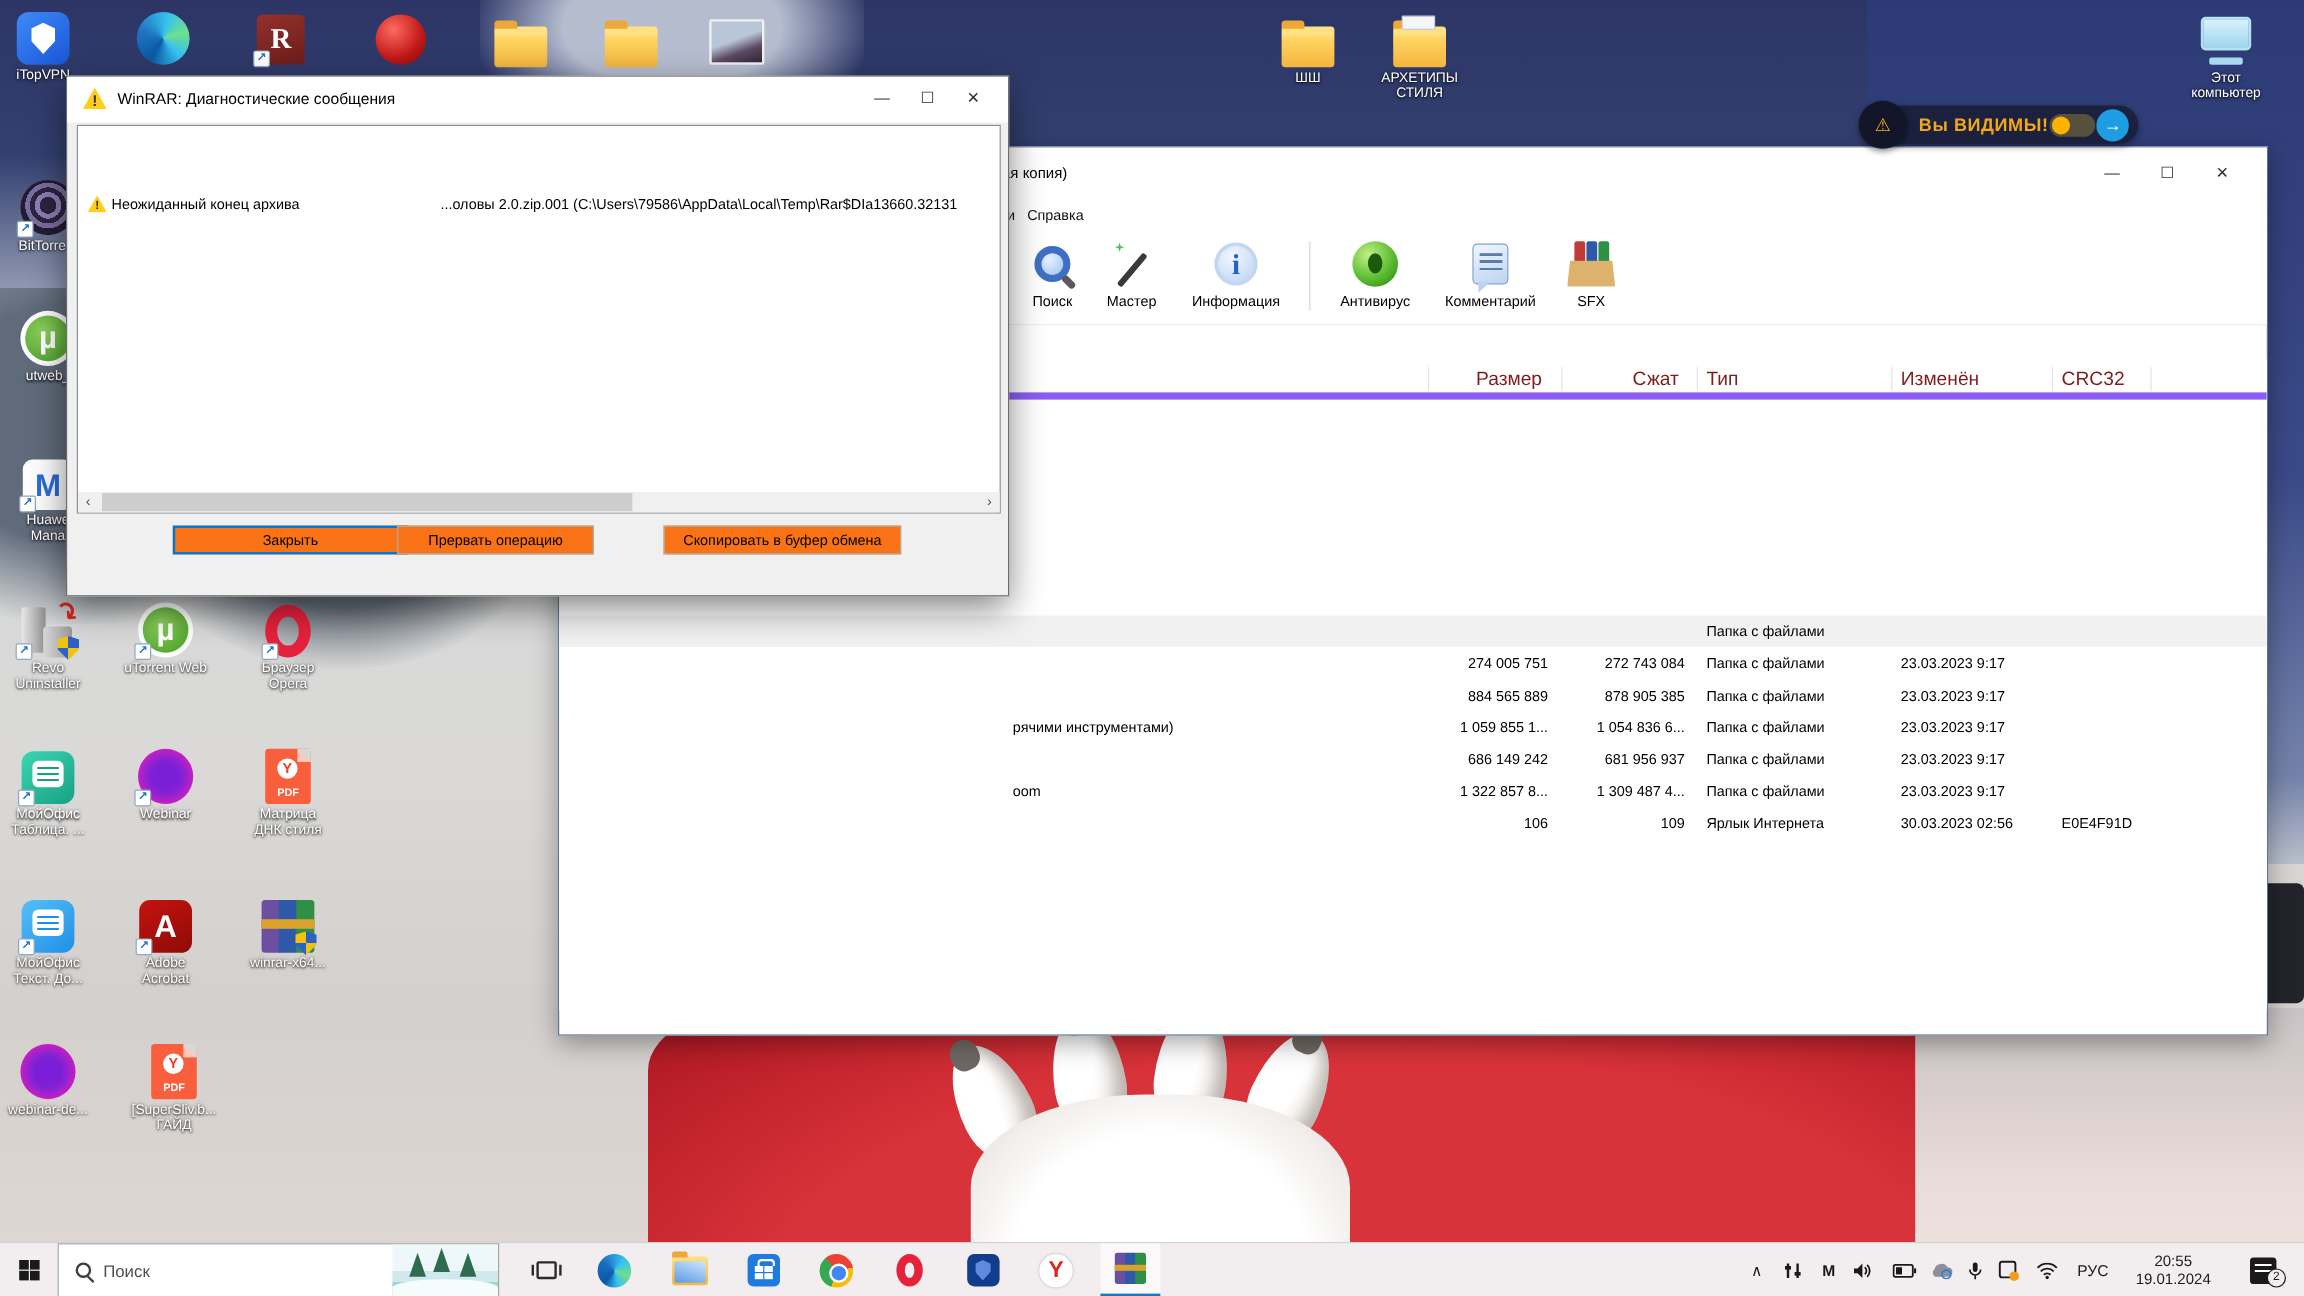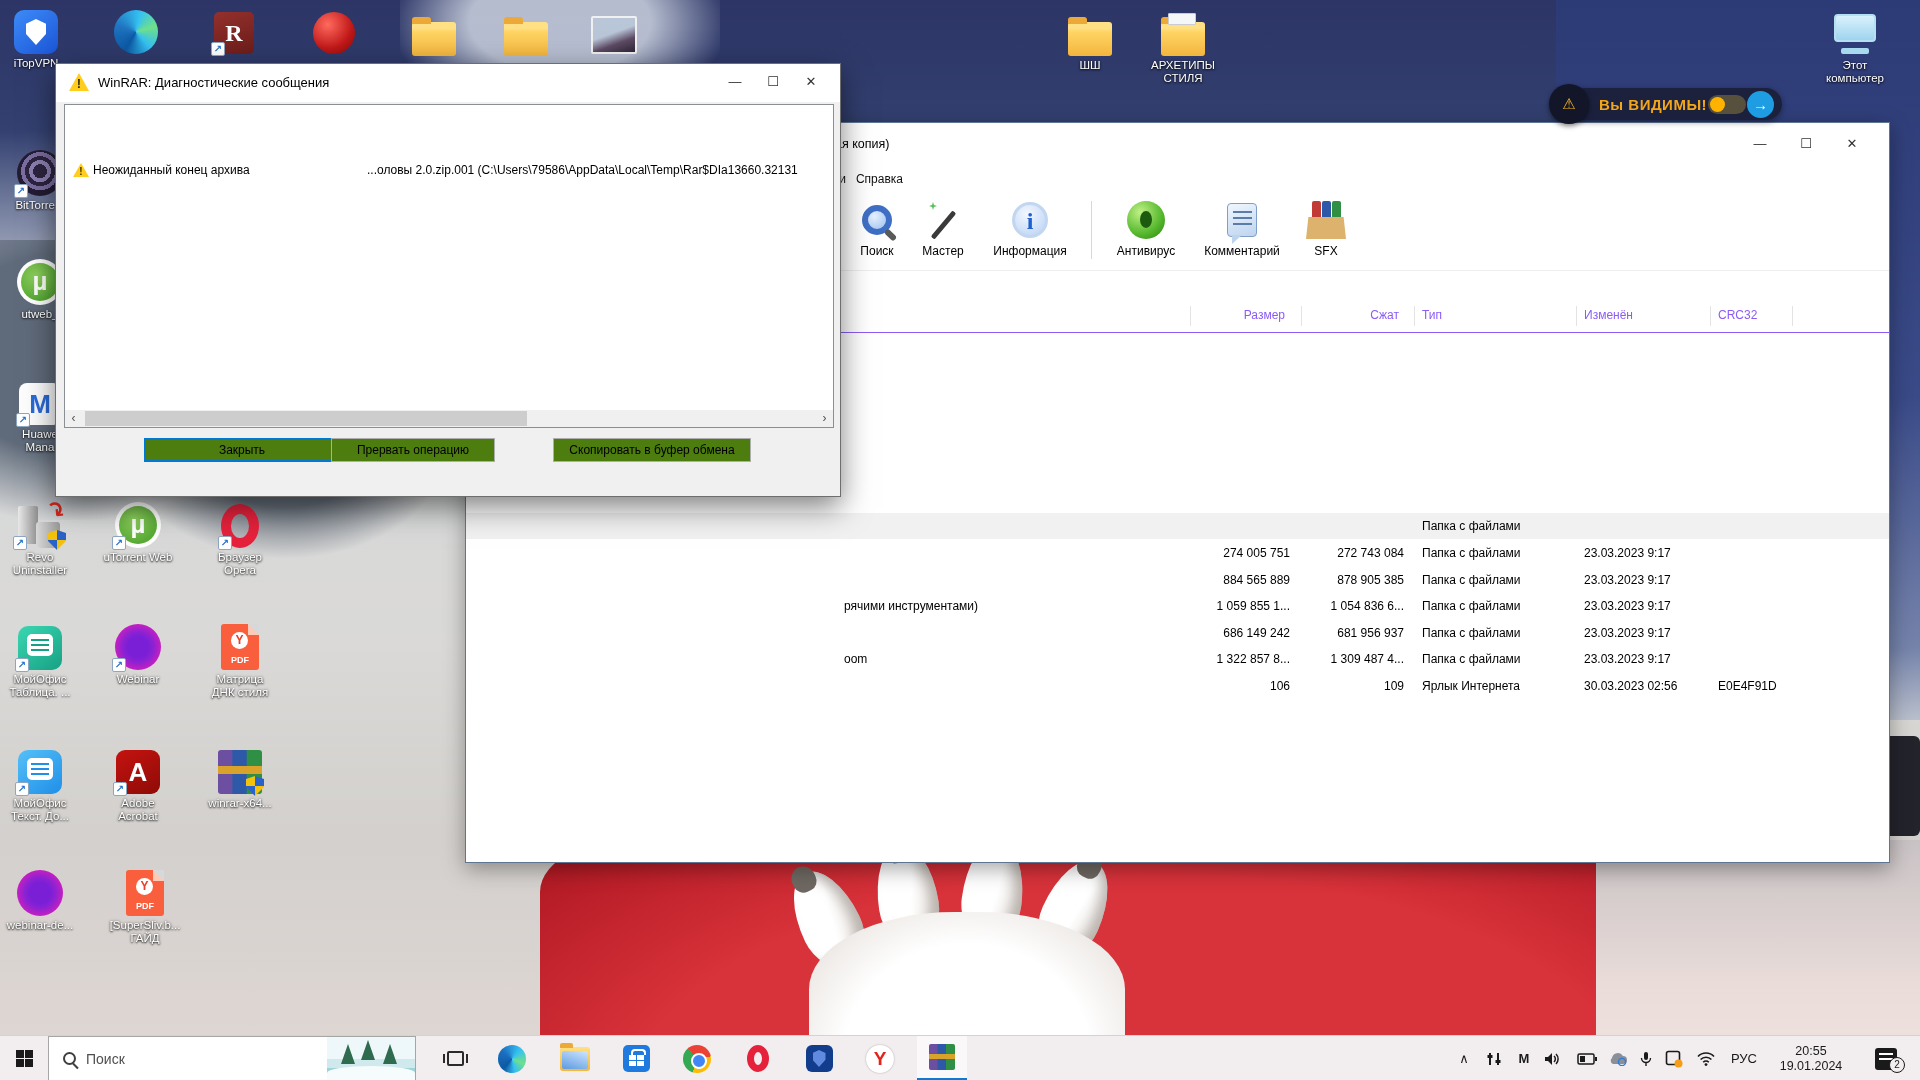--- a/index.html
+++ b/index.html
@@ -169,22 +169,22 @@
   .ti-sfx .b1,.ti-sfx .b2,.ti-sfx .b3{position:absolute;top:0;width:9px;height:22px;border-radius:2px;}
   .ti-sfx .b1{left:6px;background:#c23a35}
   .ti-sfx .b2{left:16px;background:#2d59a8}
   .ti-sfx .b3{left:26px;background:#2e8f45}
   .w-addrbar{position:absolute;left:0;top:148px;right:0;height:28px;background:#fff;
     border-top:1px solid #e6e6e6;border-bottom:1px solid #dcdcdc;}
   .w-addrtext{position:absolute;left:377px;top:6px;font-size:12.5px;color:#111;white-space:nowrap;}
   .w-addrchev{position:absolute;right:12px;top:9px;width:8px;height:8px;border-right:2px solid #555;
     border-bottom:2px solid #555;transform:rotate(45deg);}
   .w-list{position:absolute;left:0;top:176px;right:0;bottom:20px;background:#fff;overflow:hidden;}
-  .fhdr{position:absolute;left:0;top:0;right:0;height:34px;border-bottom:1px solid #8b5cf6;
-    font-size:12px;color:#8b5cf6;}
+  .fhdr{position:absolute;left:0;top:0;right:0;height:34px;border-bottom:6px solid #8b5cf6;
+    font-size:16px;color:#7f1d1d;}
   .fhdr span{position:absolute;top:9px;}
   .hv{position:absolute;top:7px;width:1px;height:20px;background:#e3e3e3;}
   .frow{position:absolute;left:0;right:0;height:26px;line-height:26px;font-size:12px;color:#000;}
   .frow span{position:absolute;top:0;white-space:nowrap;}
   .row-up{background:#f1f1f1;}
   .c-name{left:378px;}
   .c-size{left:724px;width:100px;text-align:right;}
   .c-pack{left:832px;width:106px;text-align:right;}
   .c-type{left:956px;}
   .c-mod{left:1118px;}
@@ -221,21 +221,21 @@
   .d-lhdr .dv{position:absolute;left:300px;top:3px;width:1px;height:18px;background:#e3e3e3;}
   .d-row{position:absolute;left:0;top:28px;right:0;height:20px;font-size:12px;color:#000000;margin-top:28px;}
   .d-rowicon{position:absolute;left:8px;top:2px;width:16px;height:14px;font-size:9px;}
   .d-rowicon::after{font-size:10px;}
   .d-msg{position:absolute;left:28px;top:2px;white-space:nowrap;}
   .d-arch{position:absolute;left:302px;top:2px;right:0;white-space:nowrap;overflow:hidden;}
   .d-hscroll{position:absolute;left:0;right:0;bottom:0;height:17px;background:#f0f0f0;}
   .d-hs-arrow{position:absolute;top:0;width:17px;height:17px;color:#505050;font-size:12px;
     line-height:16px;text-align:center;}
   .d-hs-thumb{position:absolute;left:20px;top:1px;width:442px;height:15px;background:#cdcdcd;}
-  .dbtn{position:absolute;top:374px;height:24px;background:#4d7c0f;border:1px solid #adadad;
+  .dbtn{position:absolute;top:374px;height:24px;background:#f97316;border:1px solid #adadad;
     font-size:12px;color:#000;text-align:center;line-height:22px;}
   .dbtn.primary{border:2px solid #0078d7;line-height:20px;}
   .d-status{position:absolute;left:0;right:0;bottom:0;height:27px;border-top:1px solid #dcdcdc;
     font-size:12px;color:#000;}
   .d-status .txt{position:absolute;left:8px;top:6px;}
 
   
   #taskbar{left:0;top:1035px;width:1920px;height:45px;background:#f2edee;
     border-top:1px solid #d8d0d2;z-index:40;}
   .tb-start{position:absolute;left:0;top:0;width:48px;height:45px;display:flex;align-items:center;justify-content:center;}

